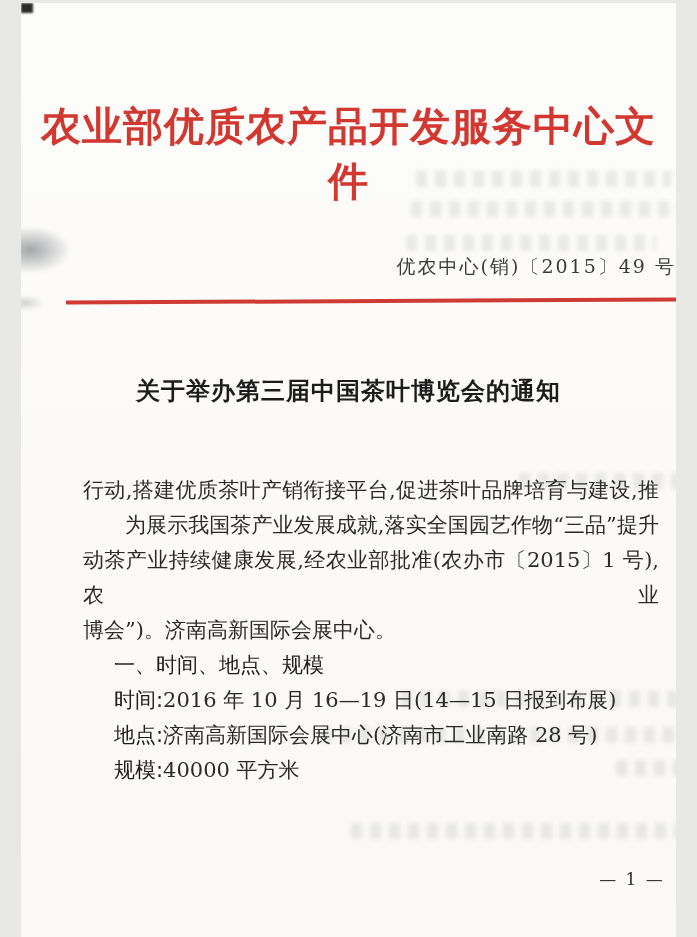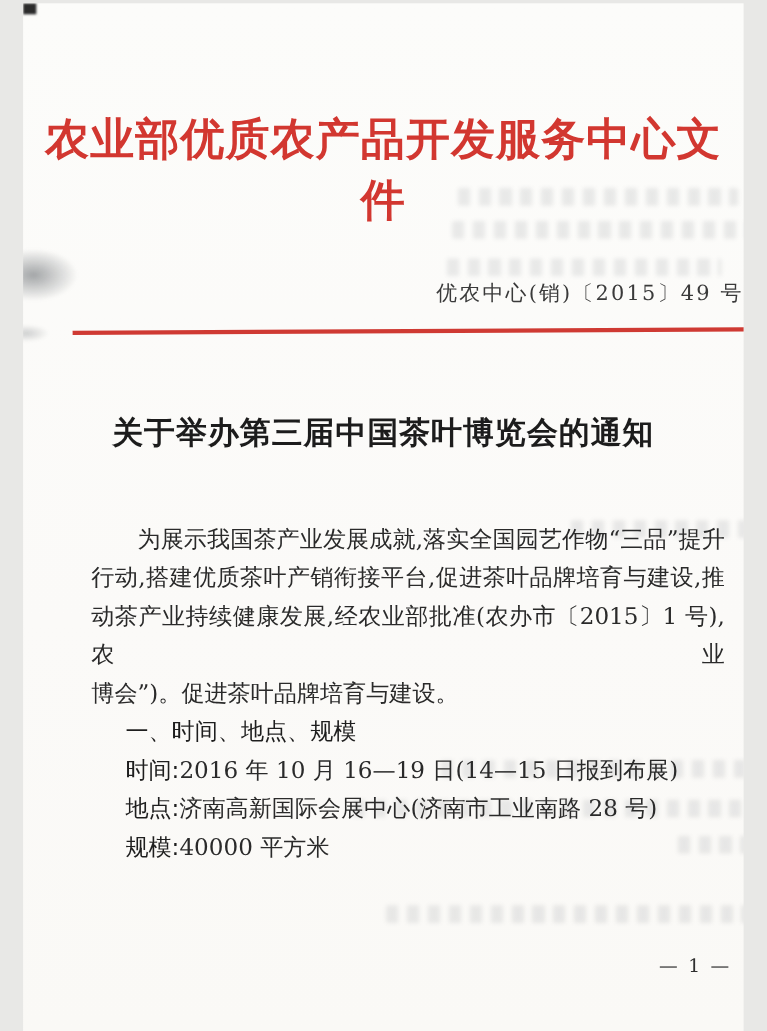--- a/index.html
+++ b/index.html
@@ -26,21 +26,21 @@
     color:#3a3a3a;
   }
   .red-rule{
     position:absolute;top:296px;left:45px;width:616px;height:4px;
     background:#cf3a33;
     transform:rotate(-0.3deg);
   }
   .notice-heading{
     position:absolute;top:372px;left:0;right:0;
     text-align:center;
-    font-size:28px;font-weight:bold;letter-spacing:1px;
+    font-size:24px;font-weight:bold;letter-spacing:1px;
     color:#1c1c1c;
   }
   .bodytext{
     position:absolute;top:462px;left:62px;width:576px;
     font-size:21px;line-height:35px;
     color:#2a2a2a;
   }
   .paragraph{margin-top:8px;}
   .jline{text-align:justify;text-align-last:justify;}
   .indent{text-indent:42px;}
@@ -93,24 +93,24 @@
 
   <div class="doc-title">农业部优质农产品开发服务中心文件</div>
   <div class="doc-number">优农中心(销)〔2015〕49 号</div>
   <div class="red-rule"></div>
 
   <div class="notice-heading">关于举办第三届中国茶叶博览会的通知</div>
 
   <div class="bodytext">
 
     <div class="paragraph">
+      <div class="jline">行动,搭建优质茶叶产销衔接平台,促进茶叶品牌培育与建设,推</div>
       <div class="jline indent">为展示我国茶产业发展成就,落实全国园艺作物“三品”提升</div>
-      <div class="jline">行动,搭建优质茶叶产销衔接平台,促进茶叶品牌培育与建设,推</div>
       <div class="jline">动茶产业持续健康发展,经农业部批准(农办市〔2015〕1 号),农业</div>
-      <div>博会”)。促进茶叶品牌培育与建设。</div>
+      <div>博会”)。济南高新国际会展中心。</div>
     </div>
 
     <div class="sub bold-sans">一、时间、地点、规模</div>
 
     <div class="sub">
       <span class="bold-sans">时间:</span><span>2016 年 10 月 16—19 日(14—15 日报到布展)</span>
     </div>
     <div class="sub">
       <span class="bold-sans">地点:</span><span>济南高新国际会展中心(济南市工业南路 28 号)</span>
     </div>

